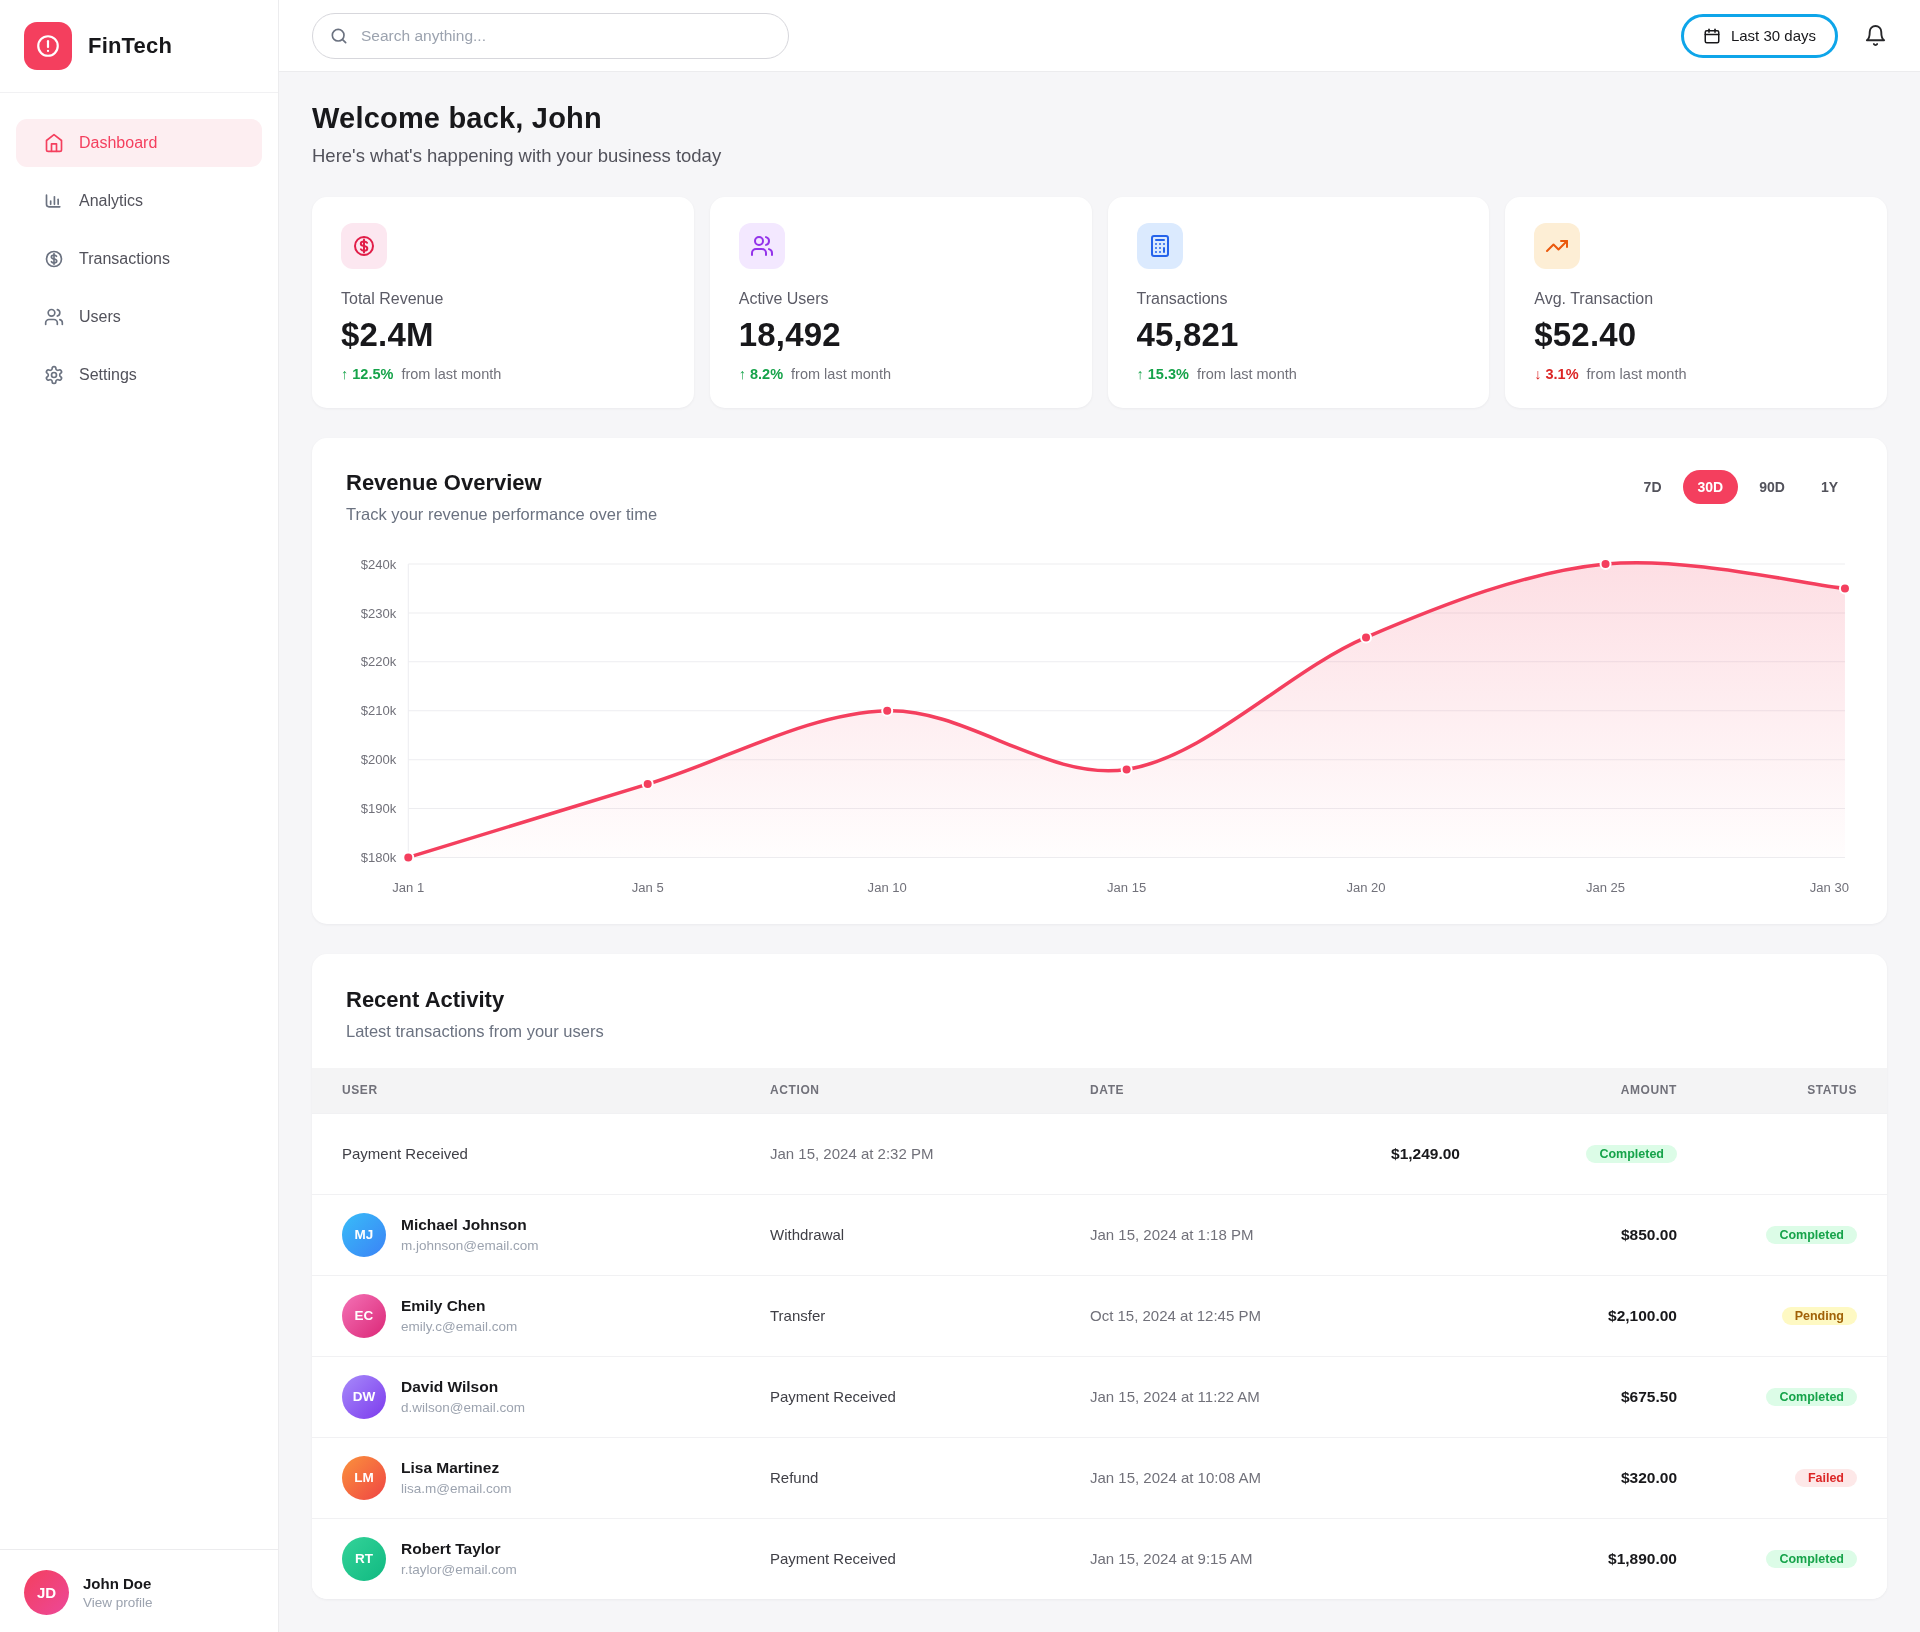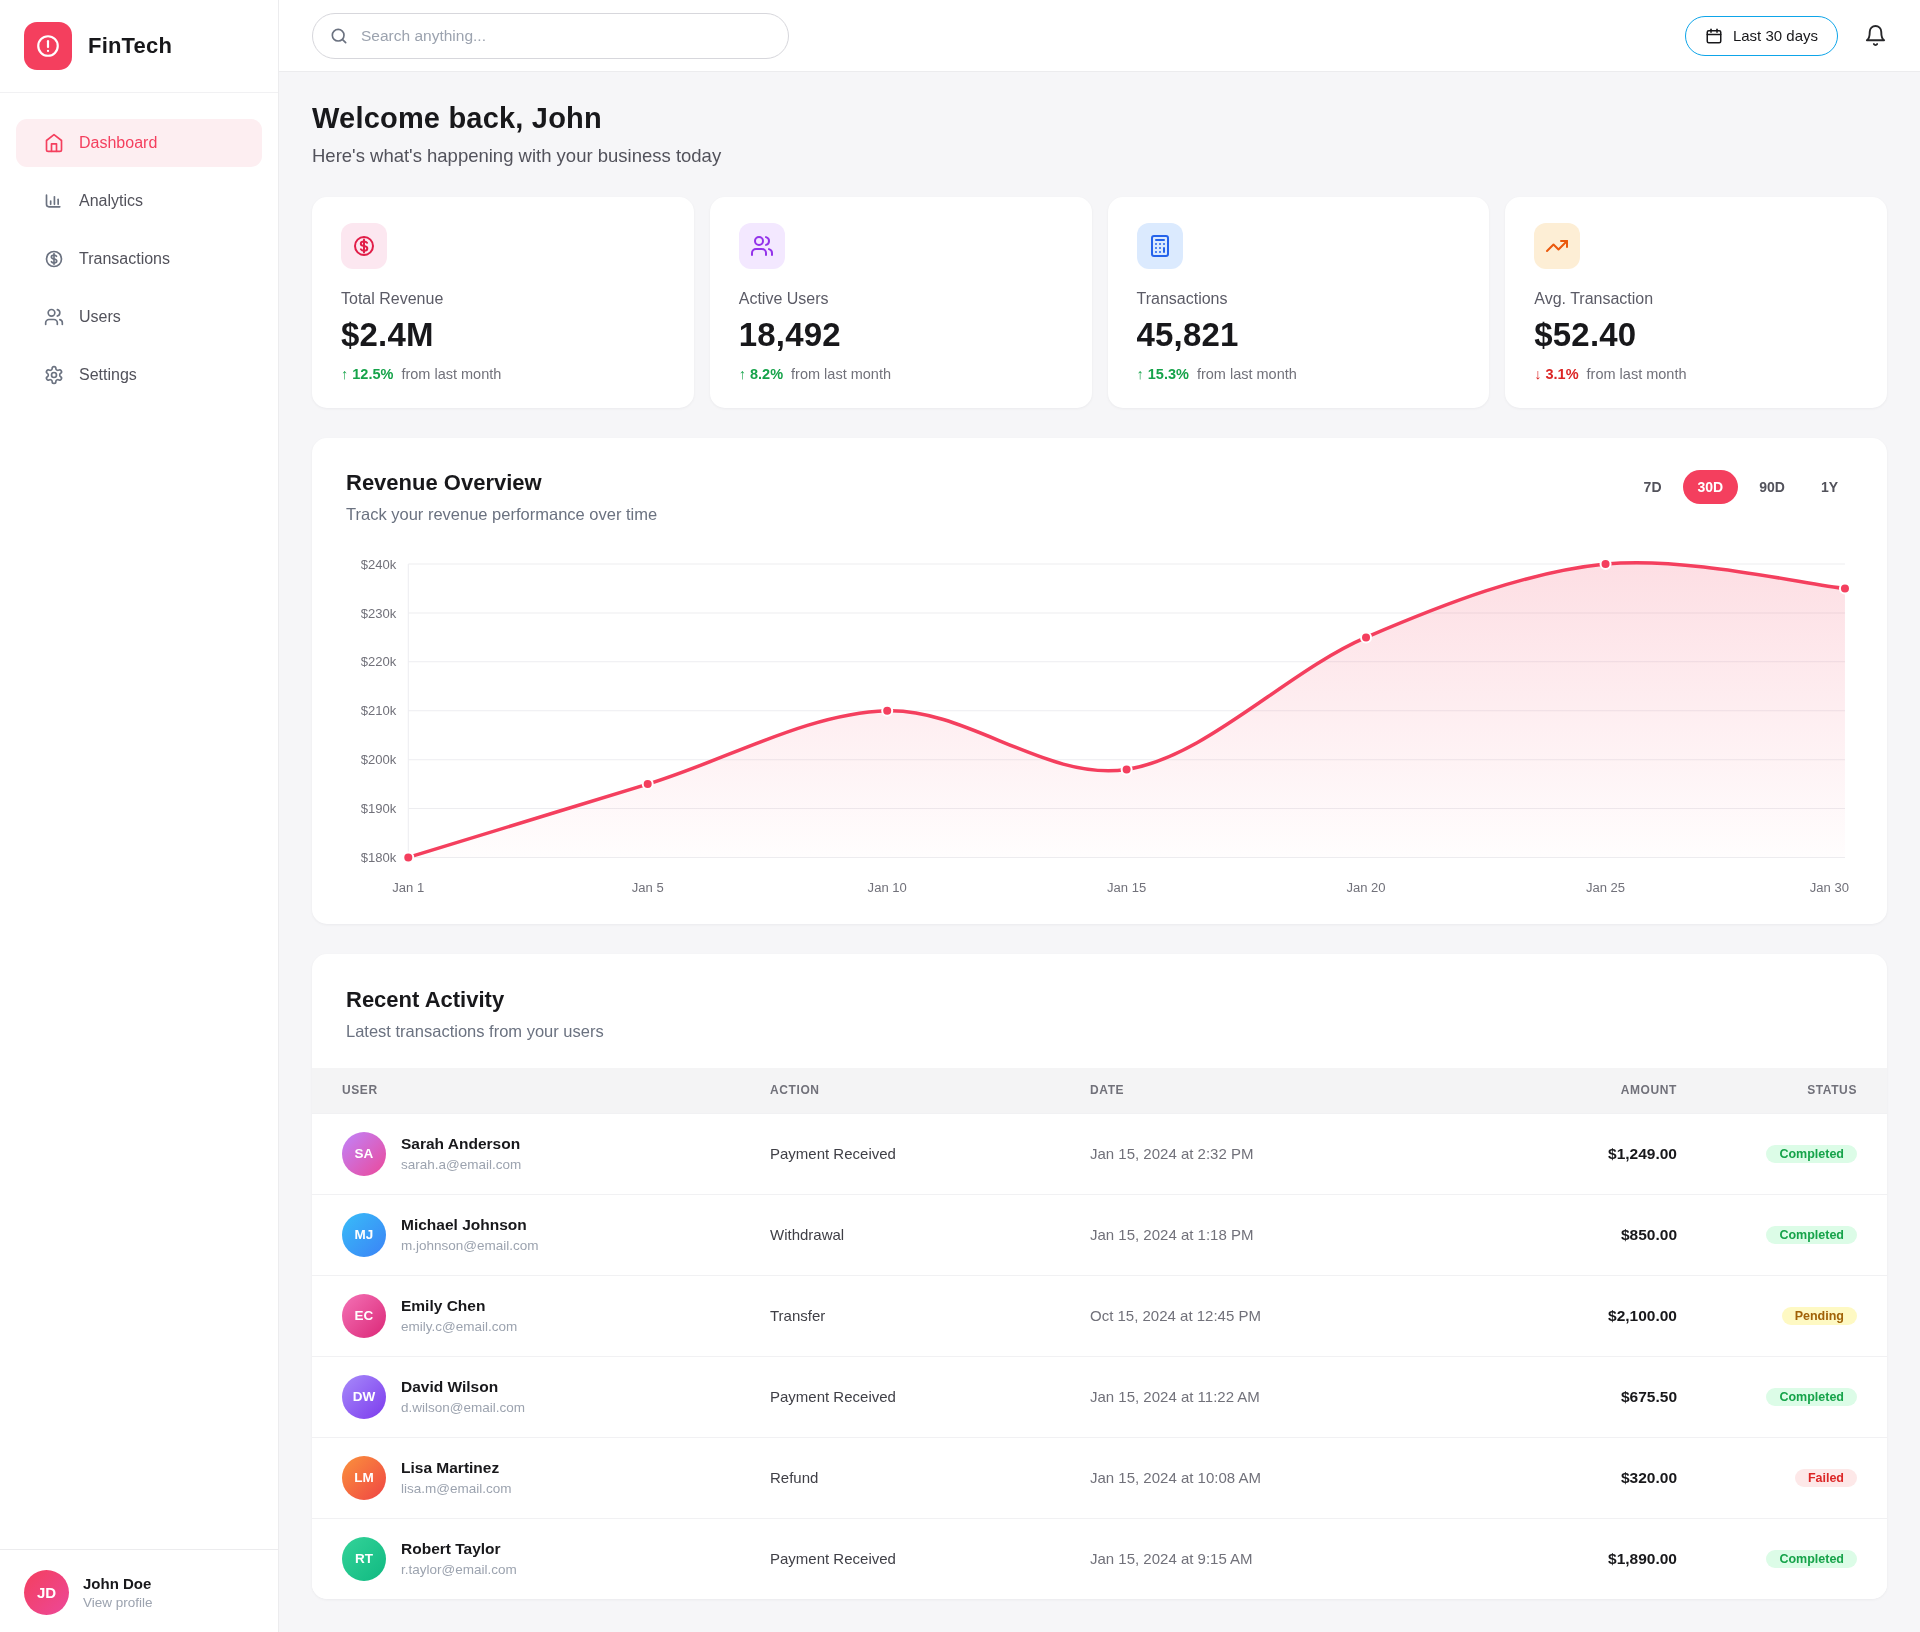--- a/index.html
+++ b/index.html
@@ -29,21 +29,21 @@
   
   .main { flex:1; display:flex; flex-direction:column; }
   .topbar { height:72px; background:#fff; border-bottom:1px solid #ececee; display:flex; align-items:center;
             justify-content:space-between; padding:0 33px; }
   .search-wrap { position:relative; width:477px; }
   .search-wrap .search-ic { position:absolute; left:17px; top:13px; color:#6b7280; }
   .search-input { width:100%; height:46px; border:1px solid #d7d7dc; border-radius:24px; padding:0 18px 0 48px;
                   font-size:15.5px; color:#18181b; outline:none; background:#fff; font-family:"Liberation Sans",sans-serif; }
   .search-input::placeholder { color:#9ca3af; }
   .topbar-right { display:flex; align-items:center; gap:26px; }
-  .range-btn { display:flex; gap:10px; border:1px solid #0ea5e9; background:#fff;
+  .range-btn { display:flex; gap:10px; border:3px solid #0ea5e9; background:#fff;
                border-radius:22px; padding:10px 19px; font-size:15px; color:#18181b; cursor:pointer;
                font-family:"Liberation Sans",sans-serif; }
   .bell-btn { background:none; border:none; cursor:pointer; color:#27272a; display:flex; }
 
   .content { padding:30px 33px 36px; }
   .welcome-title { font-size:29px; font-weight:bold; letter-spacing:.2px; }
   .welcome-sub { font-size:18.5px; color:#52525b; margin-top:10px; }
 
   
   .stats-grid { display:grid; grid-template-columns:repeat(4,1fr); gap:16px; margin-top:30px; }
@@ -355,27 +355,20 @@
 
       <div class="tbl-row tbl-header">
         <div class="th">User</div>
         <div class="th">Action</div>
         <div class="th">Date</div>
         <div class="th th-amount">Amount</div>
         <div class="th th-status">Status</div>
       </div>
 
       <div class="tbl-row data-row" data-row="0">
-        <div class="user-cell">
-          <div class="row-avatar" style="background: linear-gradient(135deg, rgb(192, 132, 252), rgb(236, 72, 153));">SA</div>
-          <div>
-            <div class="user-name">Sarah Anderson</div>
-            <div class="user-email">sarah.a@email.com</div>
-          </div>
-        </div>
         <div class="cell-action">Payment Received</div>
         <div class="cell-date">Jan 15, 2024 at 2:32 PM</div>
         <div class="cell-amount">$1,249.00</div>
         <div class="cell-status">
             <span class="badge badge-completed">Completed</span>
           </div>
       </div>
 
       <div class="tbl-row data-row" data-row="1">
         <div class="user-cell">

